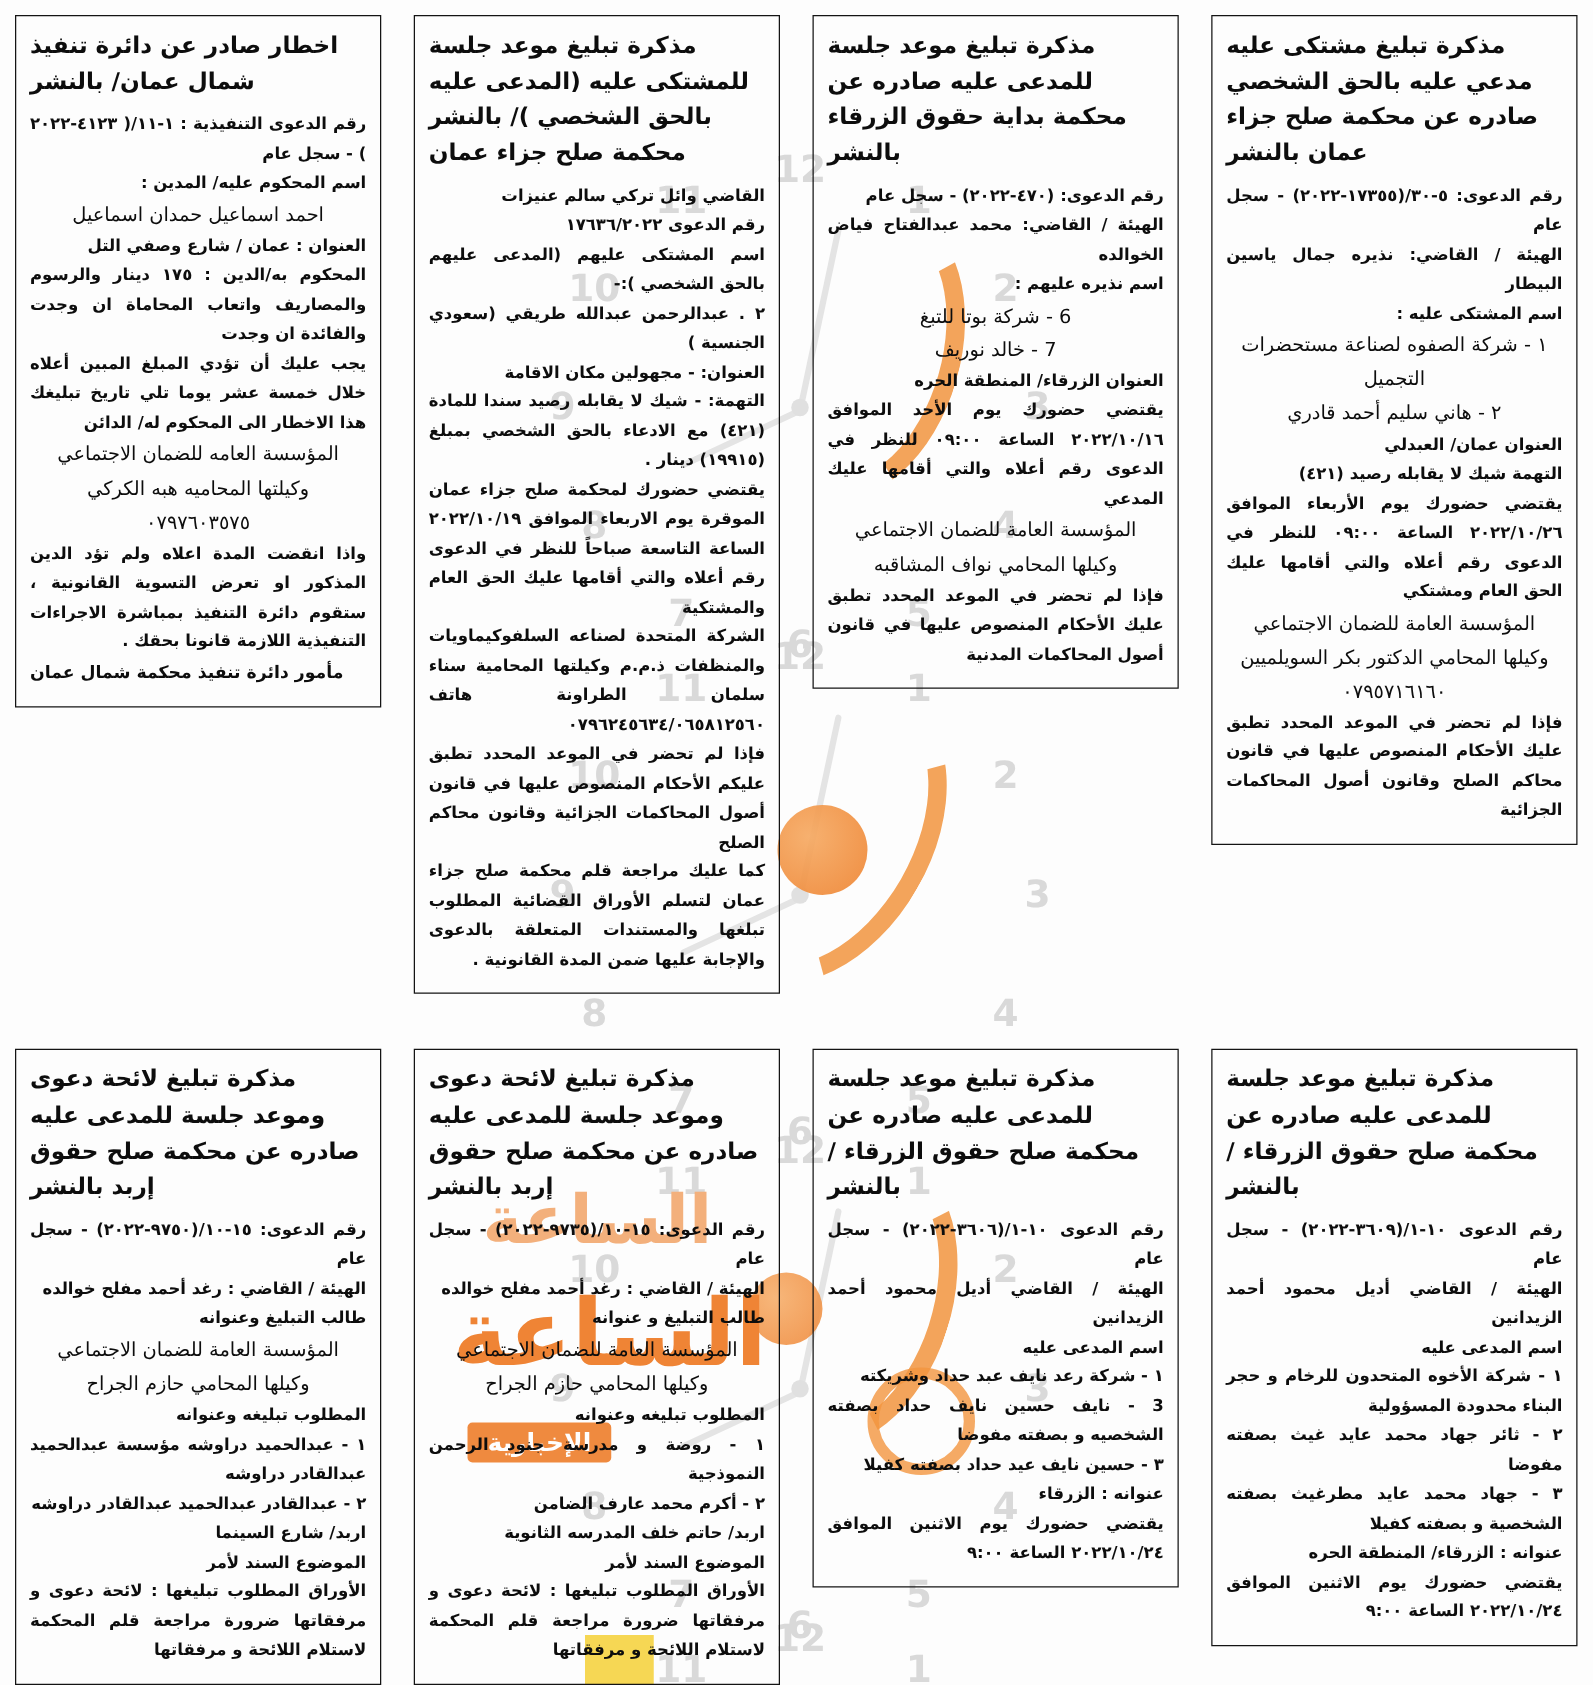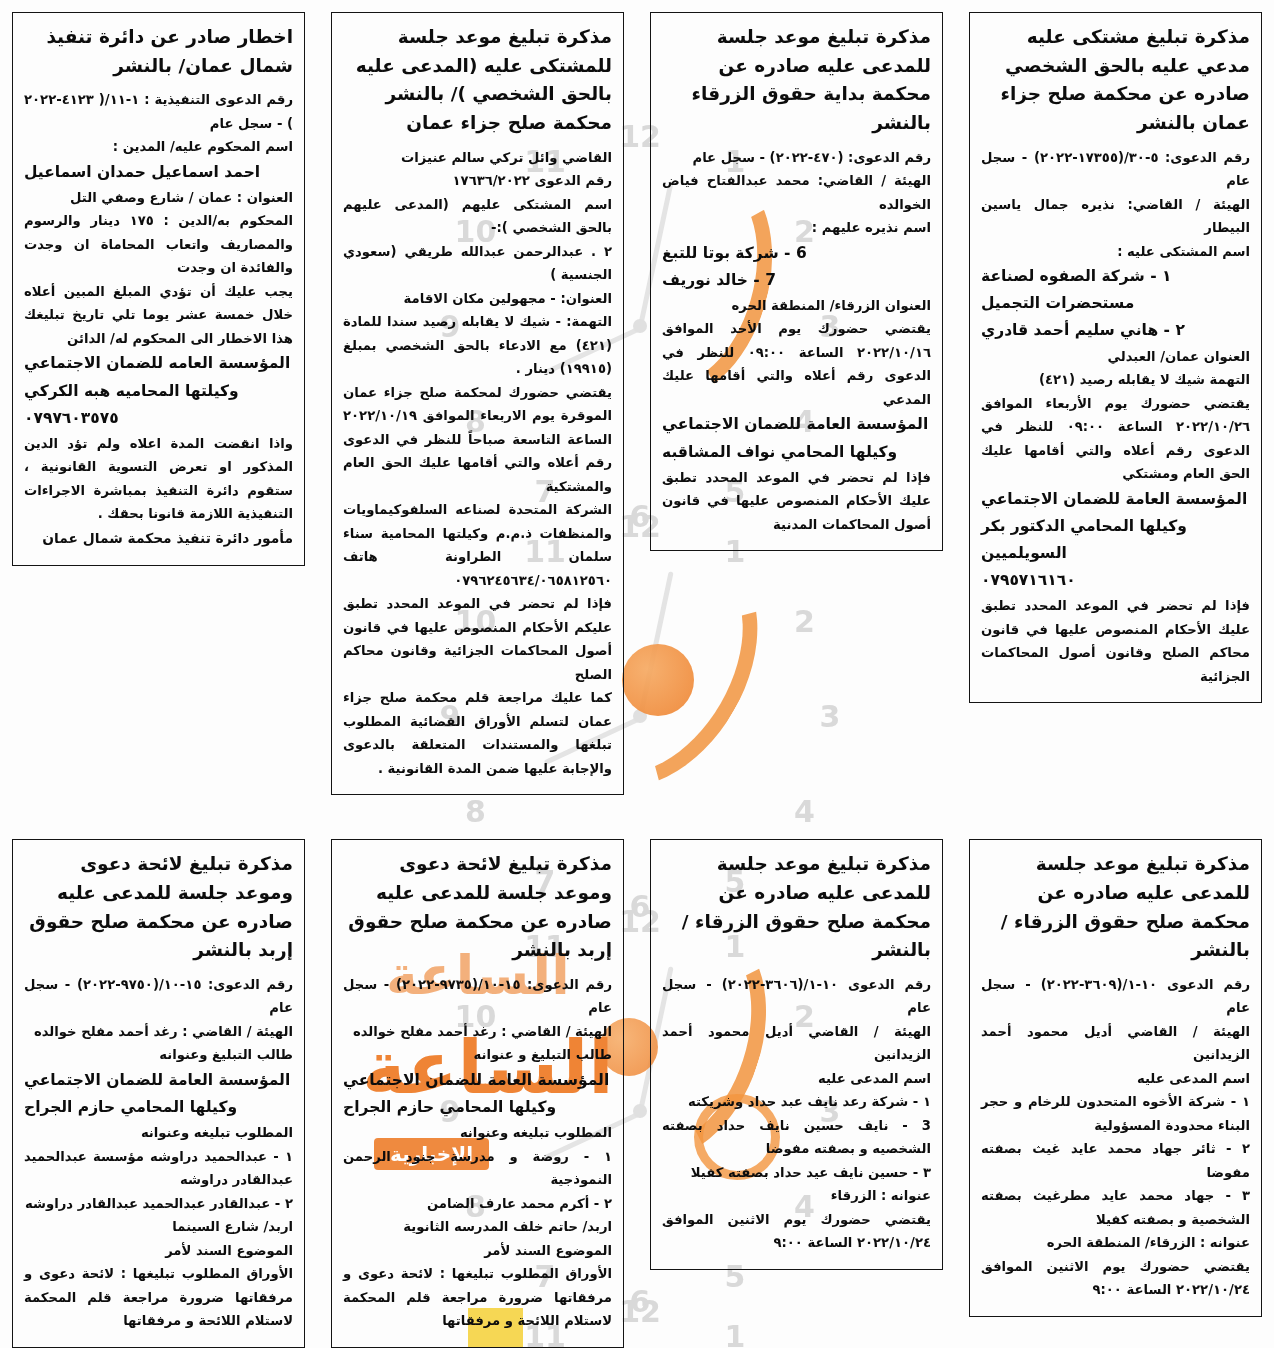--- a/index.html
+++ b/index.html
@@ -55,27 +55,27 @@
     display:grid; grid-template-columns:repeat(4,1fr);
     column-gap:26px; row-gap:44px;
     padding:12px 12px; align-items:start;
   }
   .notice {
     border:1.6px solid #141414;
     padding:10px 11px 14px;
     background:transparent;
   }
   .title {
-    font-size:18.5px; font-weight:bold; text-align:right;
+    font-size:18.5px; font-weight:bold; text-align:left;
     line-height:1.55; margin-bottom:8px;
   }
   .line { direction:rtl; }
   .line.b { font-size:13.2px; font-weight:bold; text-align:justify; line-height:1.78; }
-  .line.h { font-size:15.5px; font-weight:bold; text-align:left; line-height:1.75; }
-  .line.c { font-size:13.8px; font-weight:bold; text-align:right; line-height:1.8; }
+  .line.h { font-size:15.5px; font-weight:normal; text-align:center; line-height:1.75; }
+  .line.c { font-size:13.8px; font-weight:bold; text-align:left; line-height:1.8; }
 </style>
 </head>
 <body>
 
 <div class="watermark" aria-hidden="true">
   <div class="clock" style="left:430px; top:100px;">
     <div class="hand hand-m"></div>
     <div class="hand hand-h"></div>
     <div class="hub"></div>
   <span class="clock-num" style="left: 210px; top: 20px;">12</span>

